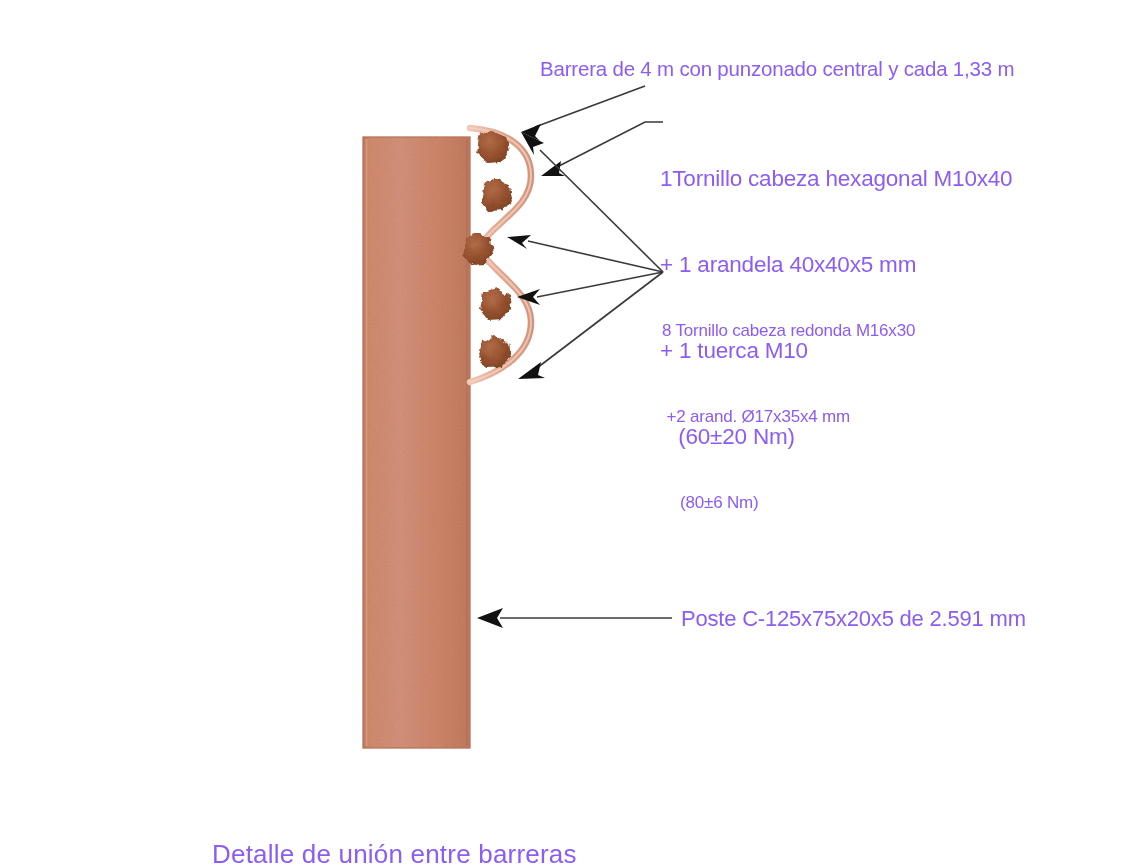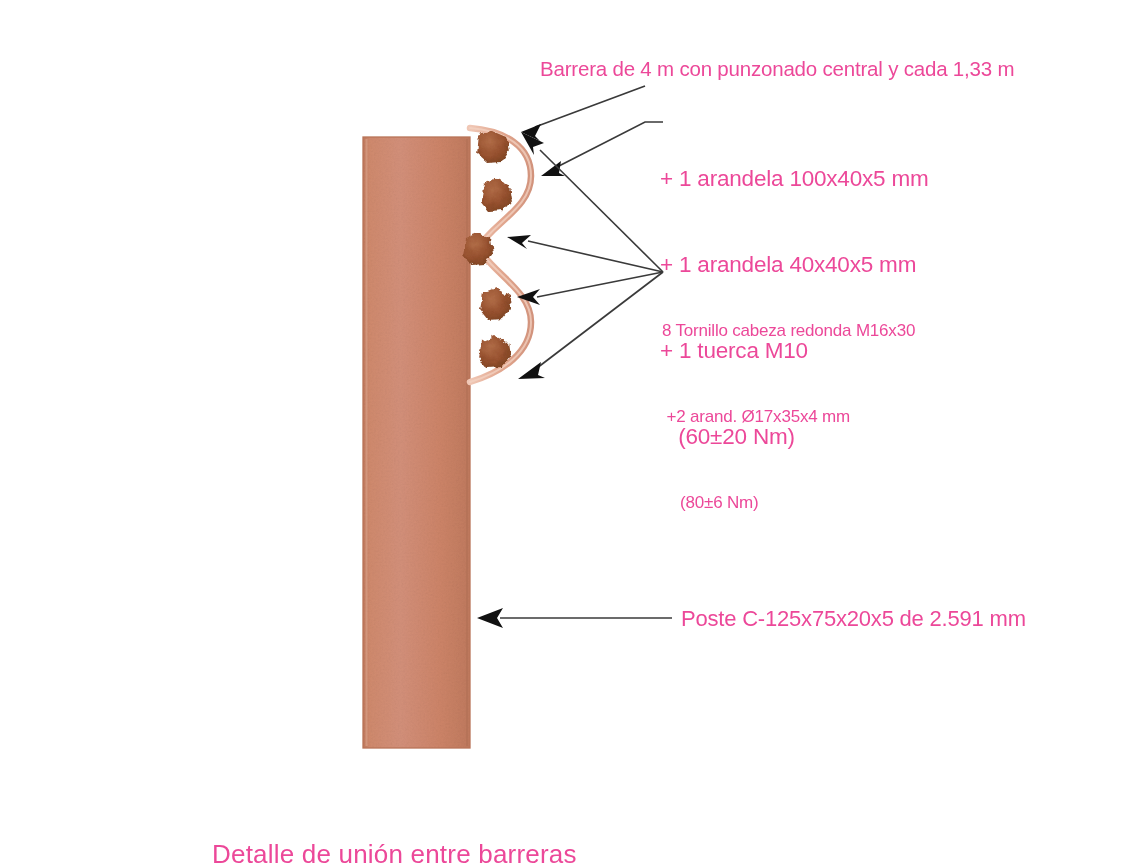--- a/index.html
+++ b/index.html
@@ -25,21 +25,21 @@
   .svg-layer {
     position: absolute;
     left: 0; top: 0;
     width: 1148px;
     height: 865px;
   }
   .txt {
     position: absolute;
     white-space: pre;
     font-family: "Liberation Sans", sans-serif;
-    color: #ec4899;
+    color: #8b5cf6;
     letter-spacing: -0.2px;
   }
   .lbl-barrera {
     left: 540px;
     top: 57px;
     font-size: 20.5px;
   }
   .block-bolt1 {
     left: 660px;
     top: 108px;
@@ -158,21 +158,21 @@
 
     <g>
       <line x1="672" y1="618" x2="500" y2="618" stroke="#3a3a3a" stroke-width="1.7"></line>
       <path d="M 477 618 L 503 608 L 497 618 L 503 628 Z" fill="#111111"></path>
     </g>
   </svg>
 
   <div class="txt lbl-barrera">Barrera de 4 m con punzonado central y cada 1,33 m</div>
 
   <div class="txt block-bolt1">
-    <div>+ 1 arandela 100x40x5 mm</div>
+    <div>1Tornillo cabeza hexagonal M10x40</div>
     <div>+ 1 arandela 40x40x5 mm</div>
     <div>+ 1 tuerca M10</div>
     <div>   (60±20 Nm)</div>
   </div>
 
   <div class="txt block-bolt8">
     <div>8 Tornillo cabeza redonda M16x30</div>
     <div> +2 arand. Ø17x35x4 mm</div>
     <div>    (80±6 Nm)</div>
   </div>

